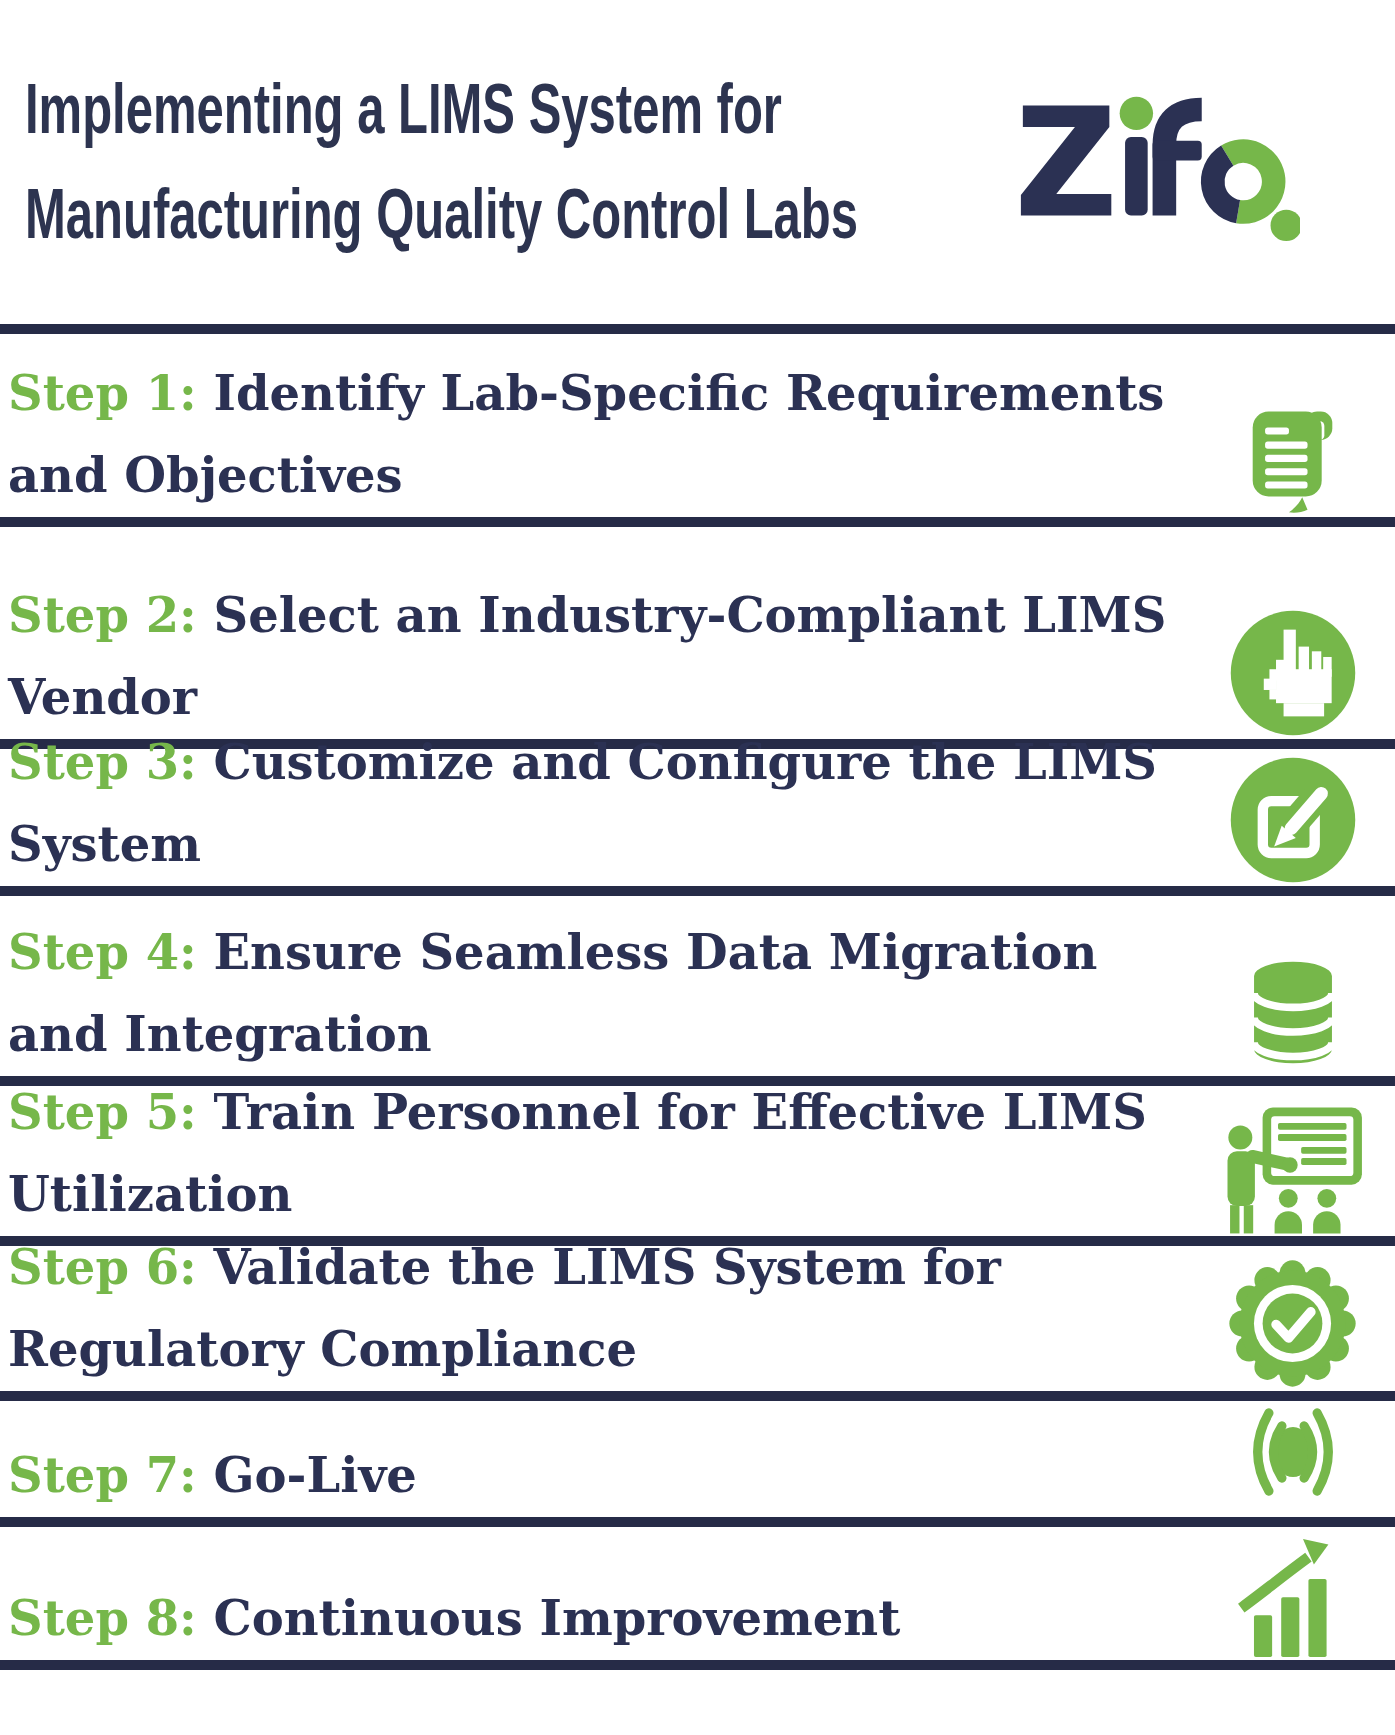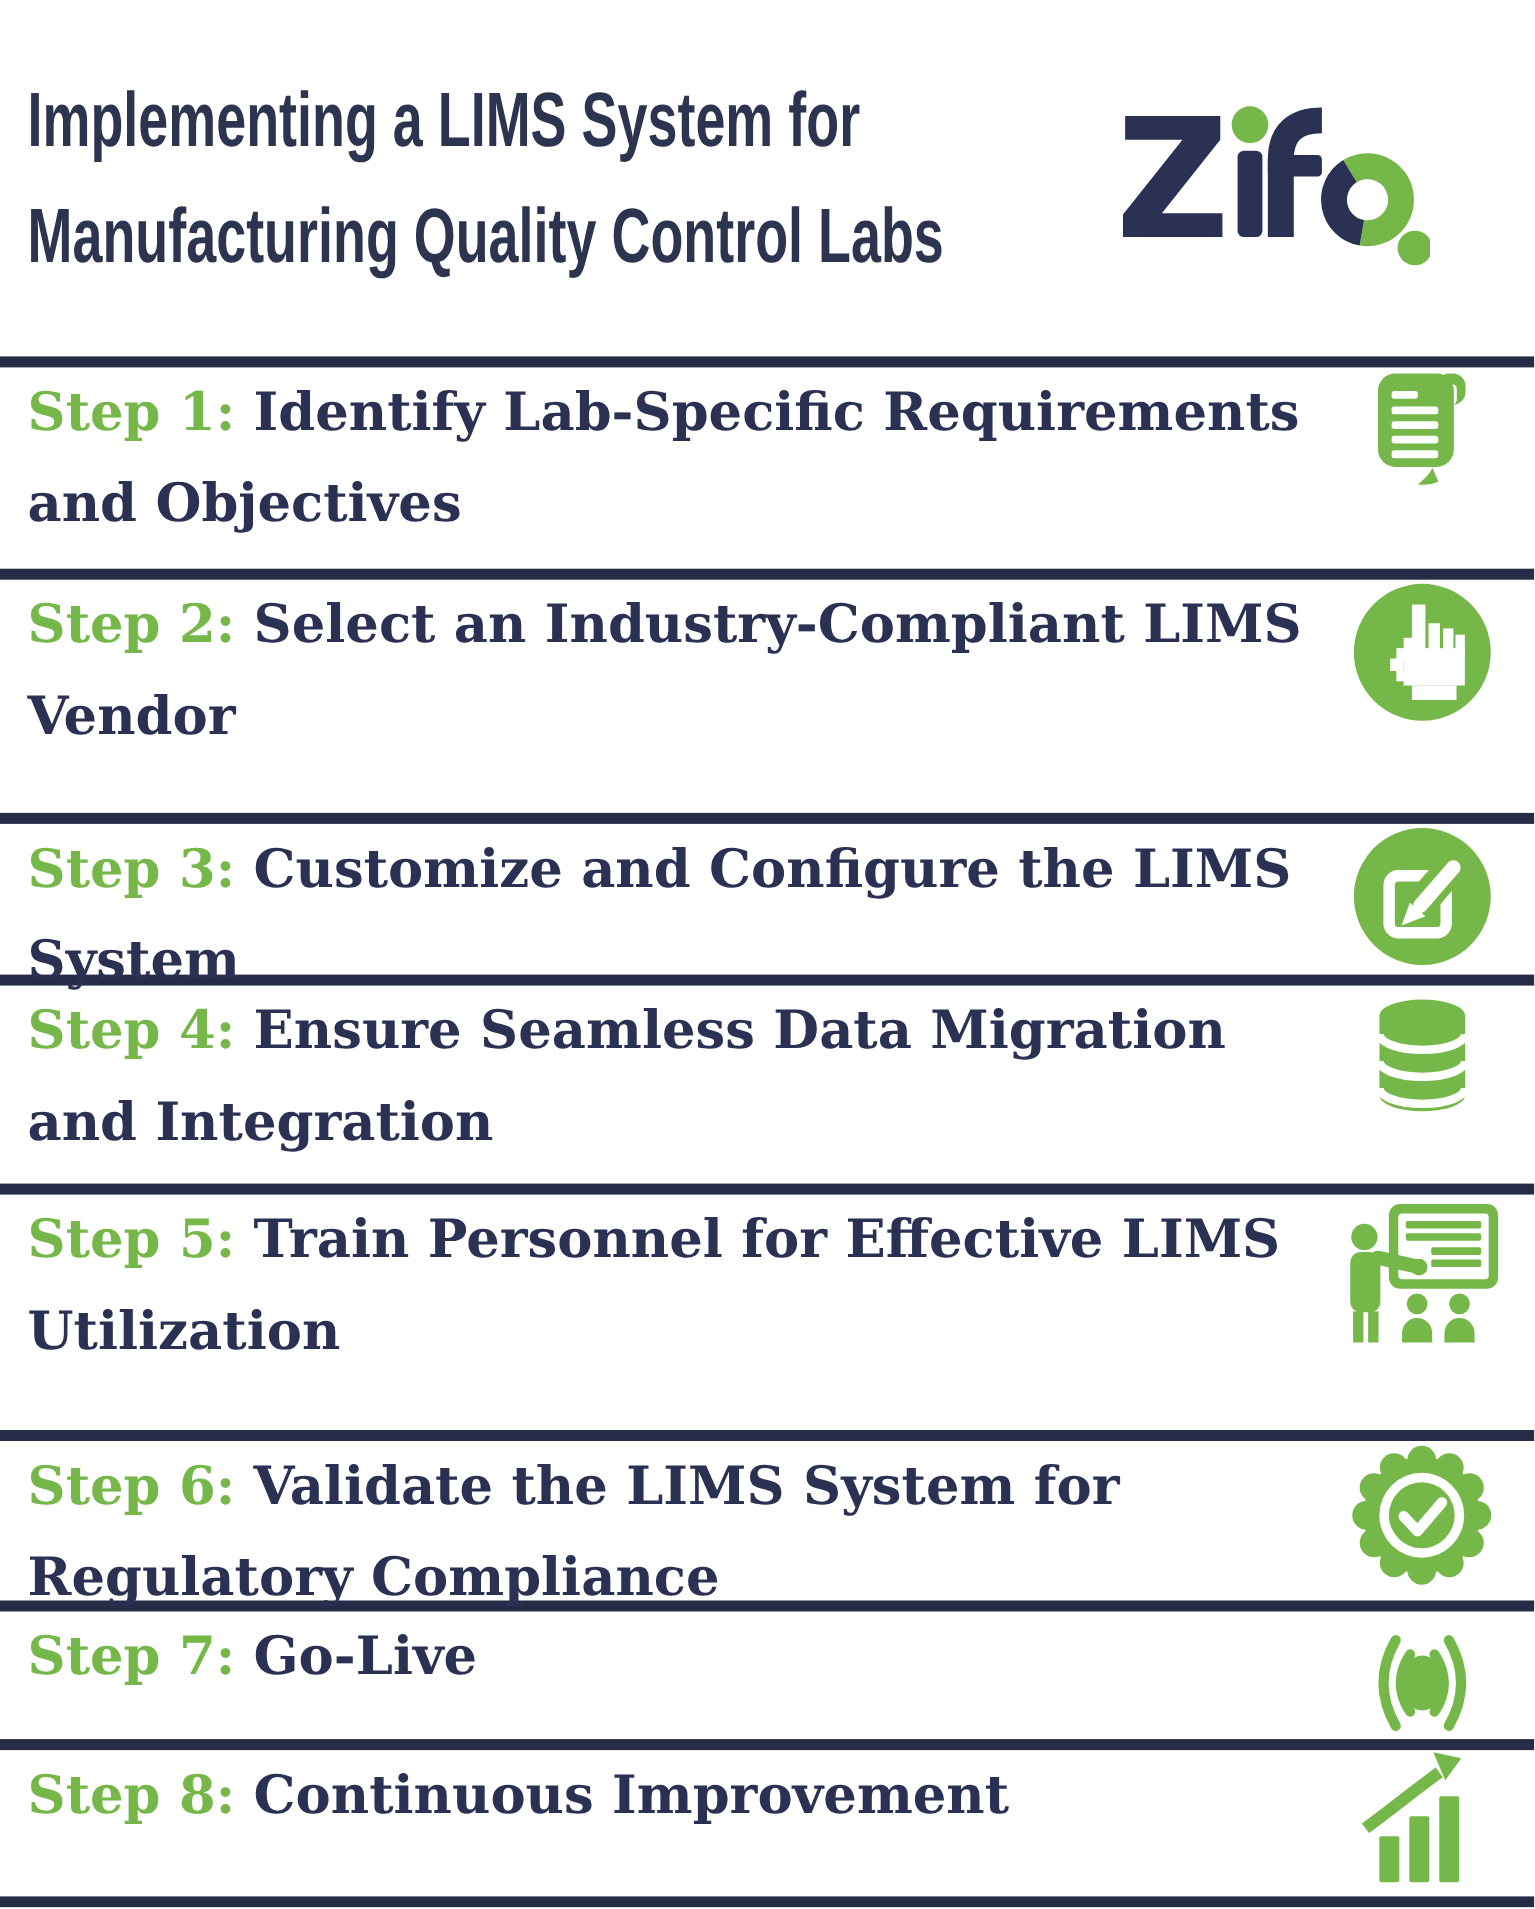--- a/index.html
+++ b/index.html
@@ -15,23 +15,23 @@
   .header{height:334px;box-sizing:border-box;border-bottom:10px solid var(--navy);
           display:flex;align-items:center;justify-content:space-between;
           padding:0 105px 0 25px;}
   .title{font-weight:bold;color:var(--titletext);font-size:70px;line-height:1.5;
          transform:scaleX(0.70);transform-origin:left center;width:990px;}
   .title div{white-space:nowrap;}
   .logo-svg{flex:0 0 auto;}
 
   
   .row{box-sizing:border-box;border-bottom:10px solid var(--navy);
-       display:flex;align-items:flex-start;padding:0 0 0 25px;}
+       display:flex;align-items:flex-end;padding:0 0 0 8px;}
   .row-1{height:193px}.row-2{height:222px}.row-3{height:147px}.row-4{height:190px}
-  .row-5{height:224px}.row-6{height:155px}.row-7{height:126px}.row-8{height:143px}
+  .row-5{height:160px}.row-6{height:155px}.row-7{height:126px}.row-8{height:143px}
   .step-text{flex:1 1 auto;font-family:"DejaVu Serif",serif;font-weight:bold;
              font-size:48px;line-height:1.72;color:var(--steptext);}
   .lbl{color:var(--green);}
   .icon-col{flex:0 0 185px;display:flex;align-items:center;justify-content:center;
             margin-right:10px;}
 
   
   .g{fill:var(--green);}
   .w{fill:#ffffff;}
   .gs{stroke:var(--green);fill:none;}

